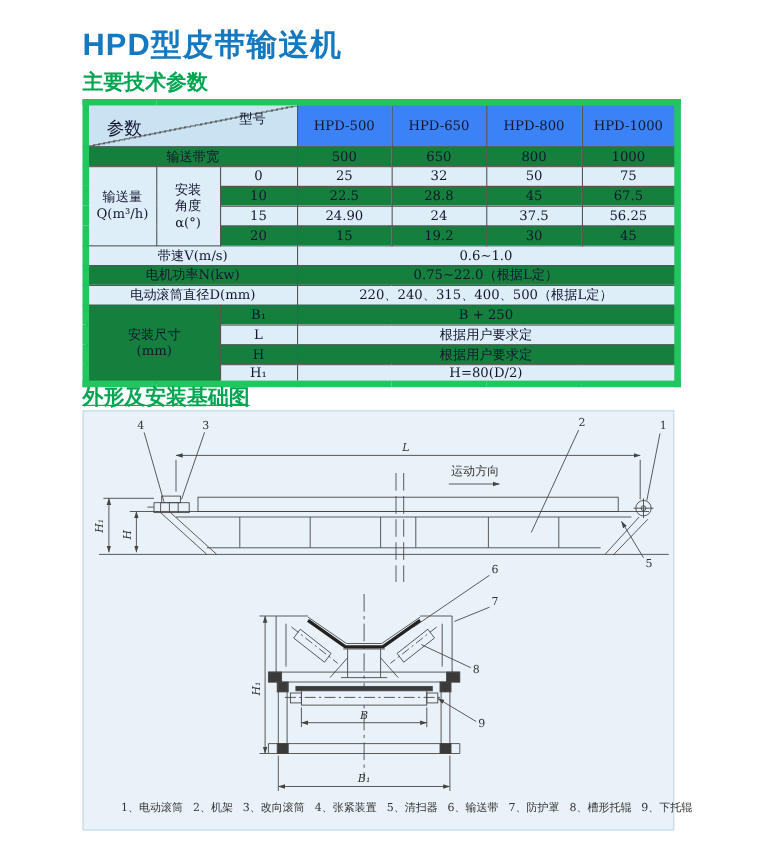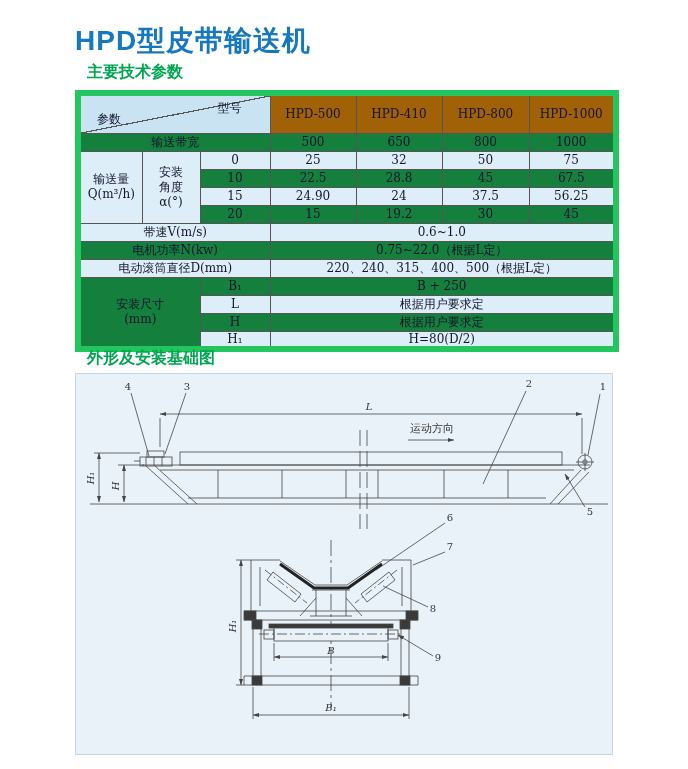--- a/index.html
+++ b/index.html
@@ -8,53 +8,53 @@
     background:#ffffff;
     font-family:"Liberation Sans", sans-serif;
     position:relative;
     overflow:hidden;
   }
   .page-title {
     position:absolute; left:75px; top:22px;
     font-size:28px; font-weight:bold; color:#1678bf; letter-spacing:1px;
   }
   .sec-heading {
-    position:absolute; left:87px;
-    font-size:16px; font-weight:bold; color:#00a551;
+    position:absolute; left:75px;
+    font-size:19px; font-weight:bold; color:#00a551;
   }
   #sec1 { top:62px; }
-  #sec2 { top:348px; }
+  #sec2 { top:348px;text-decoration:underline; }
 
   
   table.spec {
     position:absolute; left:75px; top:90px; width:538px;
     border-collapse:collapse; table-layout:fixed;
     font-family:"DejaVu Serif","Liberation Serif",serif;
     color:#151530;
     border:6px solid #22c55e;
   }
   table.spec td {
     border:1px solid #555;
     text-align:center; vertical-align:middle;
     font-size:12px; height:18px; padding:0 2px;
     background:#15803d;
   }
-  table.spec tr.hdr td { background:#a16207; height:40px; }
+  table.spec tr.hdr td { background:#3b82f6; height:40px; }
   table.spec tr.alt td { background:#ddeef8; }
   table.spec td.wh { background:#15803d; }
   td.pre { white-space:pre-line; line-height:1.25; }
   td.diag {
     position:relative; padding:0;
     background-image:linear-gradient(to bottom right,
       rgba(0,0,0,0) calc(50% - 0.6px), #555 calc(50% - 0.6px),
       #555 calc(50% + 0.6px), rgba(0,0,0,0) calc(50% + 0.6px)) !important;
     background-color:#c9e3f3 !important;
   }
   td.diag .corner-top { position:absolute; top:4px; right:28px; font-size:12px; }
-  td.diag .corner-bottom { position:absolute; bottom:5px; left:16px; font-size:12px; }
+  td.diag .corner-bottom { position:absolute; bottom:5px; left:16px; font-size:16px; }
 
   
   .drawbox {
     position:absolute; left:75px; top:373px; width:538px; height:382px;
     background:#e9f2f9; border:1px solid #c3d8e6;
   }
   .drawbox svg { display:block; }
   .legend {
     position:absolute; left:34px; bottom:13px;
     display:flex; gap:9px; white-space:nowrap;
@@ -83,21 +83,21 @@
       <col style="width:87px">
       <col style="width:87px">
   </colgroup>
   <tbody>
     <tr class="hdr">
       <td colspan="3" class="diag">
         <span class="corner-top">型号</span>
         <span class="corner-bottom">参数</span>
       </td>
       <td>HPD-500</td>
-      <td>HPD-410</td>
+      <td>HPD-650</td>
       <td>HPD-800</td>
       <td>HPD-1000</td>
     </tr>
     <tr>
       <td colspan="3">输送带宽</td>
       <td>500</td>
       <td>650</td>
       <td>800</td>
       <td>1000</td>
     </tr>
@@ -349,13 +349,24 @@
         <path d="M352,233 L307,212"></path>
         <path d="M357,282 L322,261" marker-end="url(#arr)"></path>
       </g>
       <text class="num" x="374" y="147" text-anchor="middle" stroke="none">6</text>
       <text class="num" x="374" y="176" text-anchor="middle" stroke="none">7</text>
       <text class="num" x="357" y="238" text-anchor="middle" stroke="none">8</text>
       <text class="num" x="362" y="287" text-anchor="middle" stroke="none">9</text>
     </g>
   </svg>
 
+  <div class="legend">
+    <span>1、电动滚筒</span>
+    <span>2、机架</span>
+    <span>3、改向滚筒</span>
+    <span>4、张紧装置</span>
+    <span>5、清扫器</span>
+    <span>6、输送带</span>
+    <span>7、防护罩</span>
+    <span>8、槽形托辊</span>
+    <span>9、下托辊</span>
+  </div>
 </div>
 
 </body></html>

